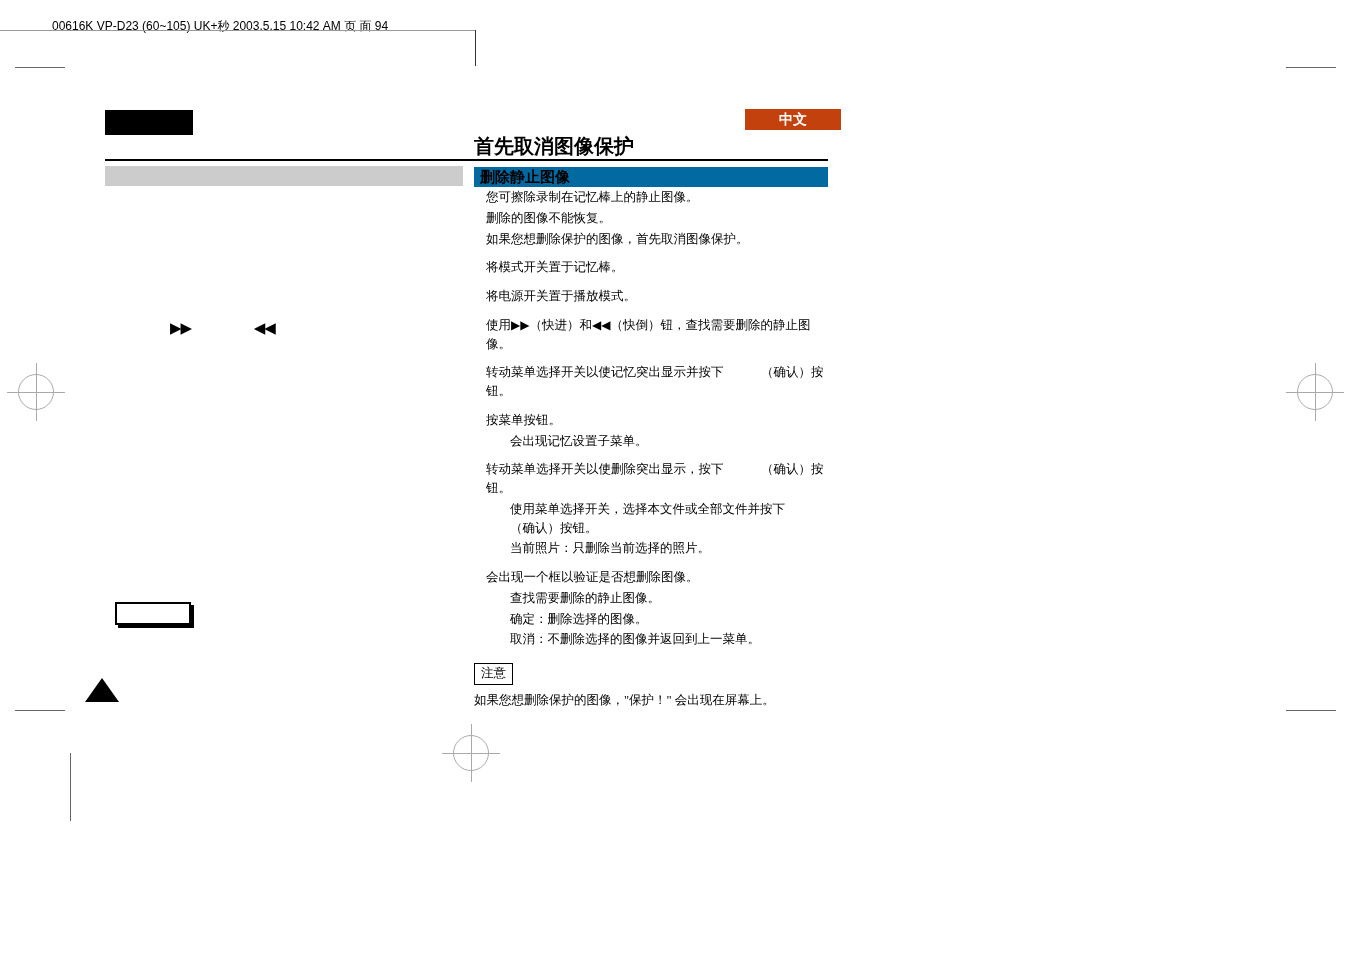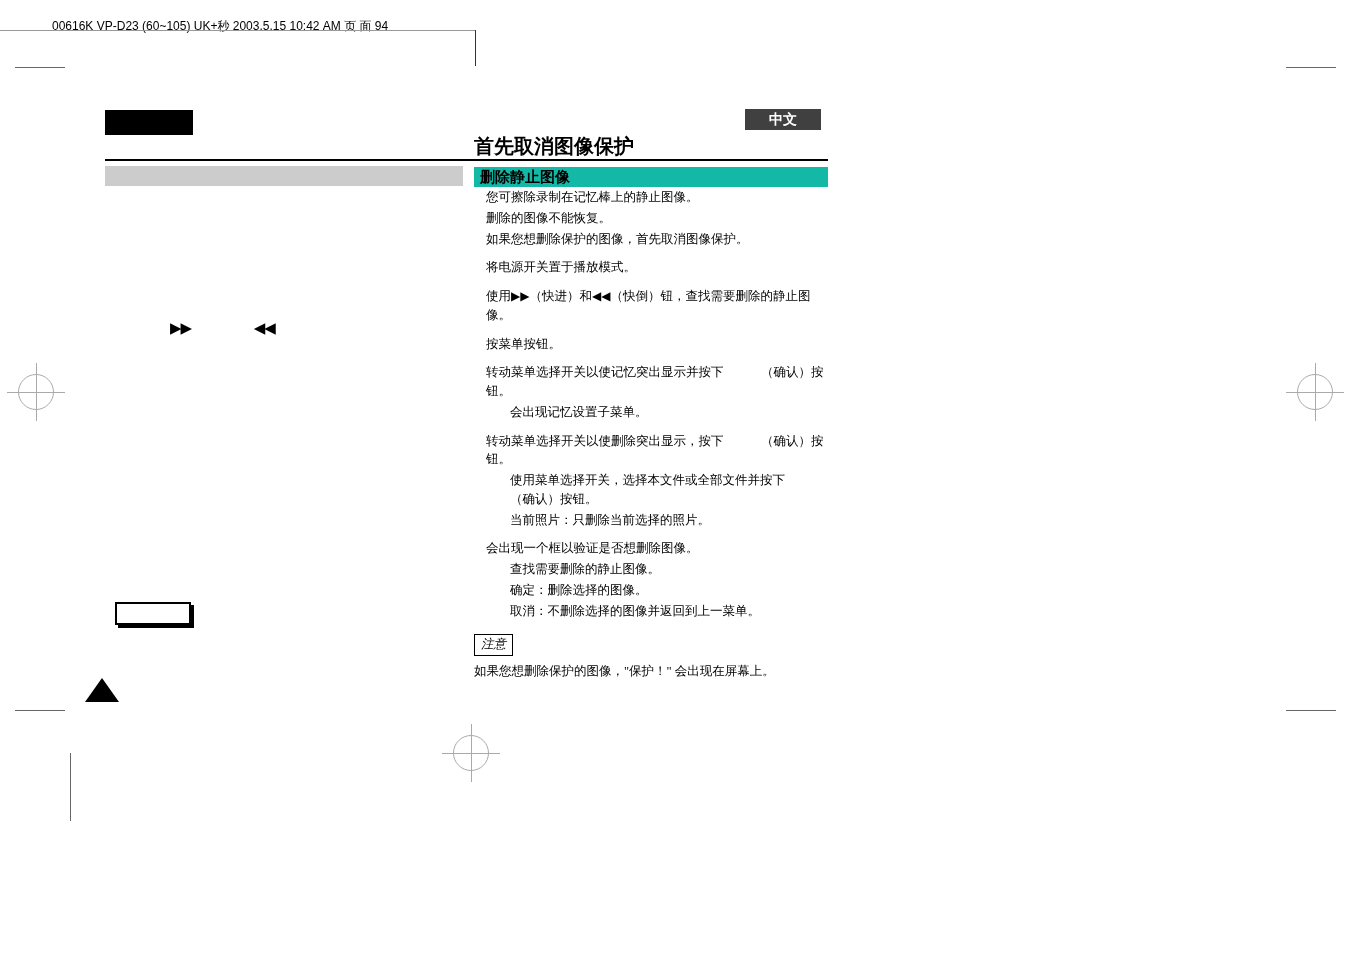--- a/index.html
+++ b/index.html
@@ -52,22 +52,22 @@
     .crop-bottom { top:735px; left:453px; }
     .black-strip {
       position:absolute;
       top:110px; left:105px;
       width:88px; height:25px;
       background:#000;
     }
     .lang-badge {
       position:absolute;
       top:109px; left:745px;
-      width:76px; height:21px;
-      background:#404040; color:#fff;
+      width:96px; height:21px;
+      background:#c2410c; color:#fff;
       text-align:center; line-height:21px;
       font-size:14px; font-weight:bold;
     }
     .gray-bar {
       position:absolute;
       top:166px; left:105px;
       width:358px; height:20px;
       background:#ccc;
     }
     .title {
@@ -78,21 +78,21 @@
     .title-underline {
       position:absolute;
       top:159px; left:105px;
       width:723px; height:2px;
       background:#000;
     }
     .section-bar {
       position:absolute;
       top:167px; left:474px;
       width:354px; height:20px;
-      background:#14b8a6;
+      background:#0369a1;
       line-height:20px;
       font-size:15px;
       font-weight:bold;
       padding-left:6px;
     }
     .arrows-left {
       position:absolute;
       top:319px; left:170px;
       font-size:15px;
       letter-spacing:-1px;
@@ -108,21 +108,20 @@
     .content-col p { margin-bottom:2px; }
     .content-col .step { margin-top:10px; }
     .content-col .sub { padding-left:24px; }
     .ff-icon, .rew-icon { font-size:12px; }
     .notice-box {
       display:inline-block;
       border:1px solid #000;
       padding:0 6px 1px 6px;
       margin-top:12px;
       margin-left:-12px;
-      font-style:italic;
     }
     .notice-text { margin-top:6px; margin-left:-12px;}
     .small-box {
       position:absolute;
       top:602px; left:115px;
       width:76px; height:23px;
       border:2px solid #000;
       background:#fff;
     }
     .small-box-shadow {
@@ -183,26 +182,27 @@
 <div class="arrows-left">
   <span>▶▶</span>
   <span class="rev">◀◀</span>
 </div>
 
 <div class="content-col">
   <p>您可擦除录制在记忆棒上的静止图像。</p>
   <p>删除的图像不能恢复。</p>
   <p>如果您想删除保护的图像，首先取消图像保护。</p>
 
+  <p class="step">将模式开关置于记忆棒。</p>
   <p class="step">将电源开关置于播放模式。</p>
   <p class="step">
     <span>使用</span><span class="ff-icon">▶▶</span><span>（快进）和</span><span class="rew-icon">◀◀</span><span>（快倒）钮，查找需要删除的静止图像。</span>
   </p>
+  <p class="step">转动菜单选择开关以使记忆突出显示并按下　　　（确认）按钮。</p>
   <p class="step">按菜单按钮。</p>
-  <p class="step">转动菜单选择开关以使记忆突出显示并按下　　　（确认）按钮。</p>
   <p class="sub">会出现记忆设置子菜单。</p>
   <p class="step">转动菜单选择开关以使删除突出显示，按下　　　（确认）按钮。</p>
   <p class="sub">使用菜单选择开关，选择本文件或全部文件并按下　　　（确认）按钮。</p>
   <p class="sub">当前照片：只删除当前选择的照片。</p>
   <p class="step">会出现一个框以验证是否想删除图像。</p>
   <p class="sub">查找需要删除的静止图像。</p>
   <p class="sub">确定：删除选择的图像。</p>
   <p class="sub">取消：不删除选择的图像并返回到上一菜单。</p>
 
   <div class="notice-box"><span>注意</span></div>

